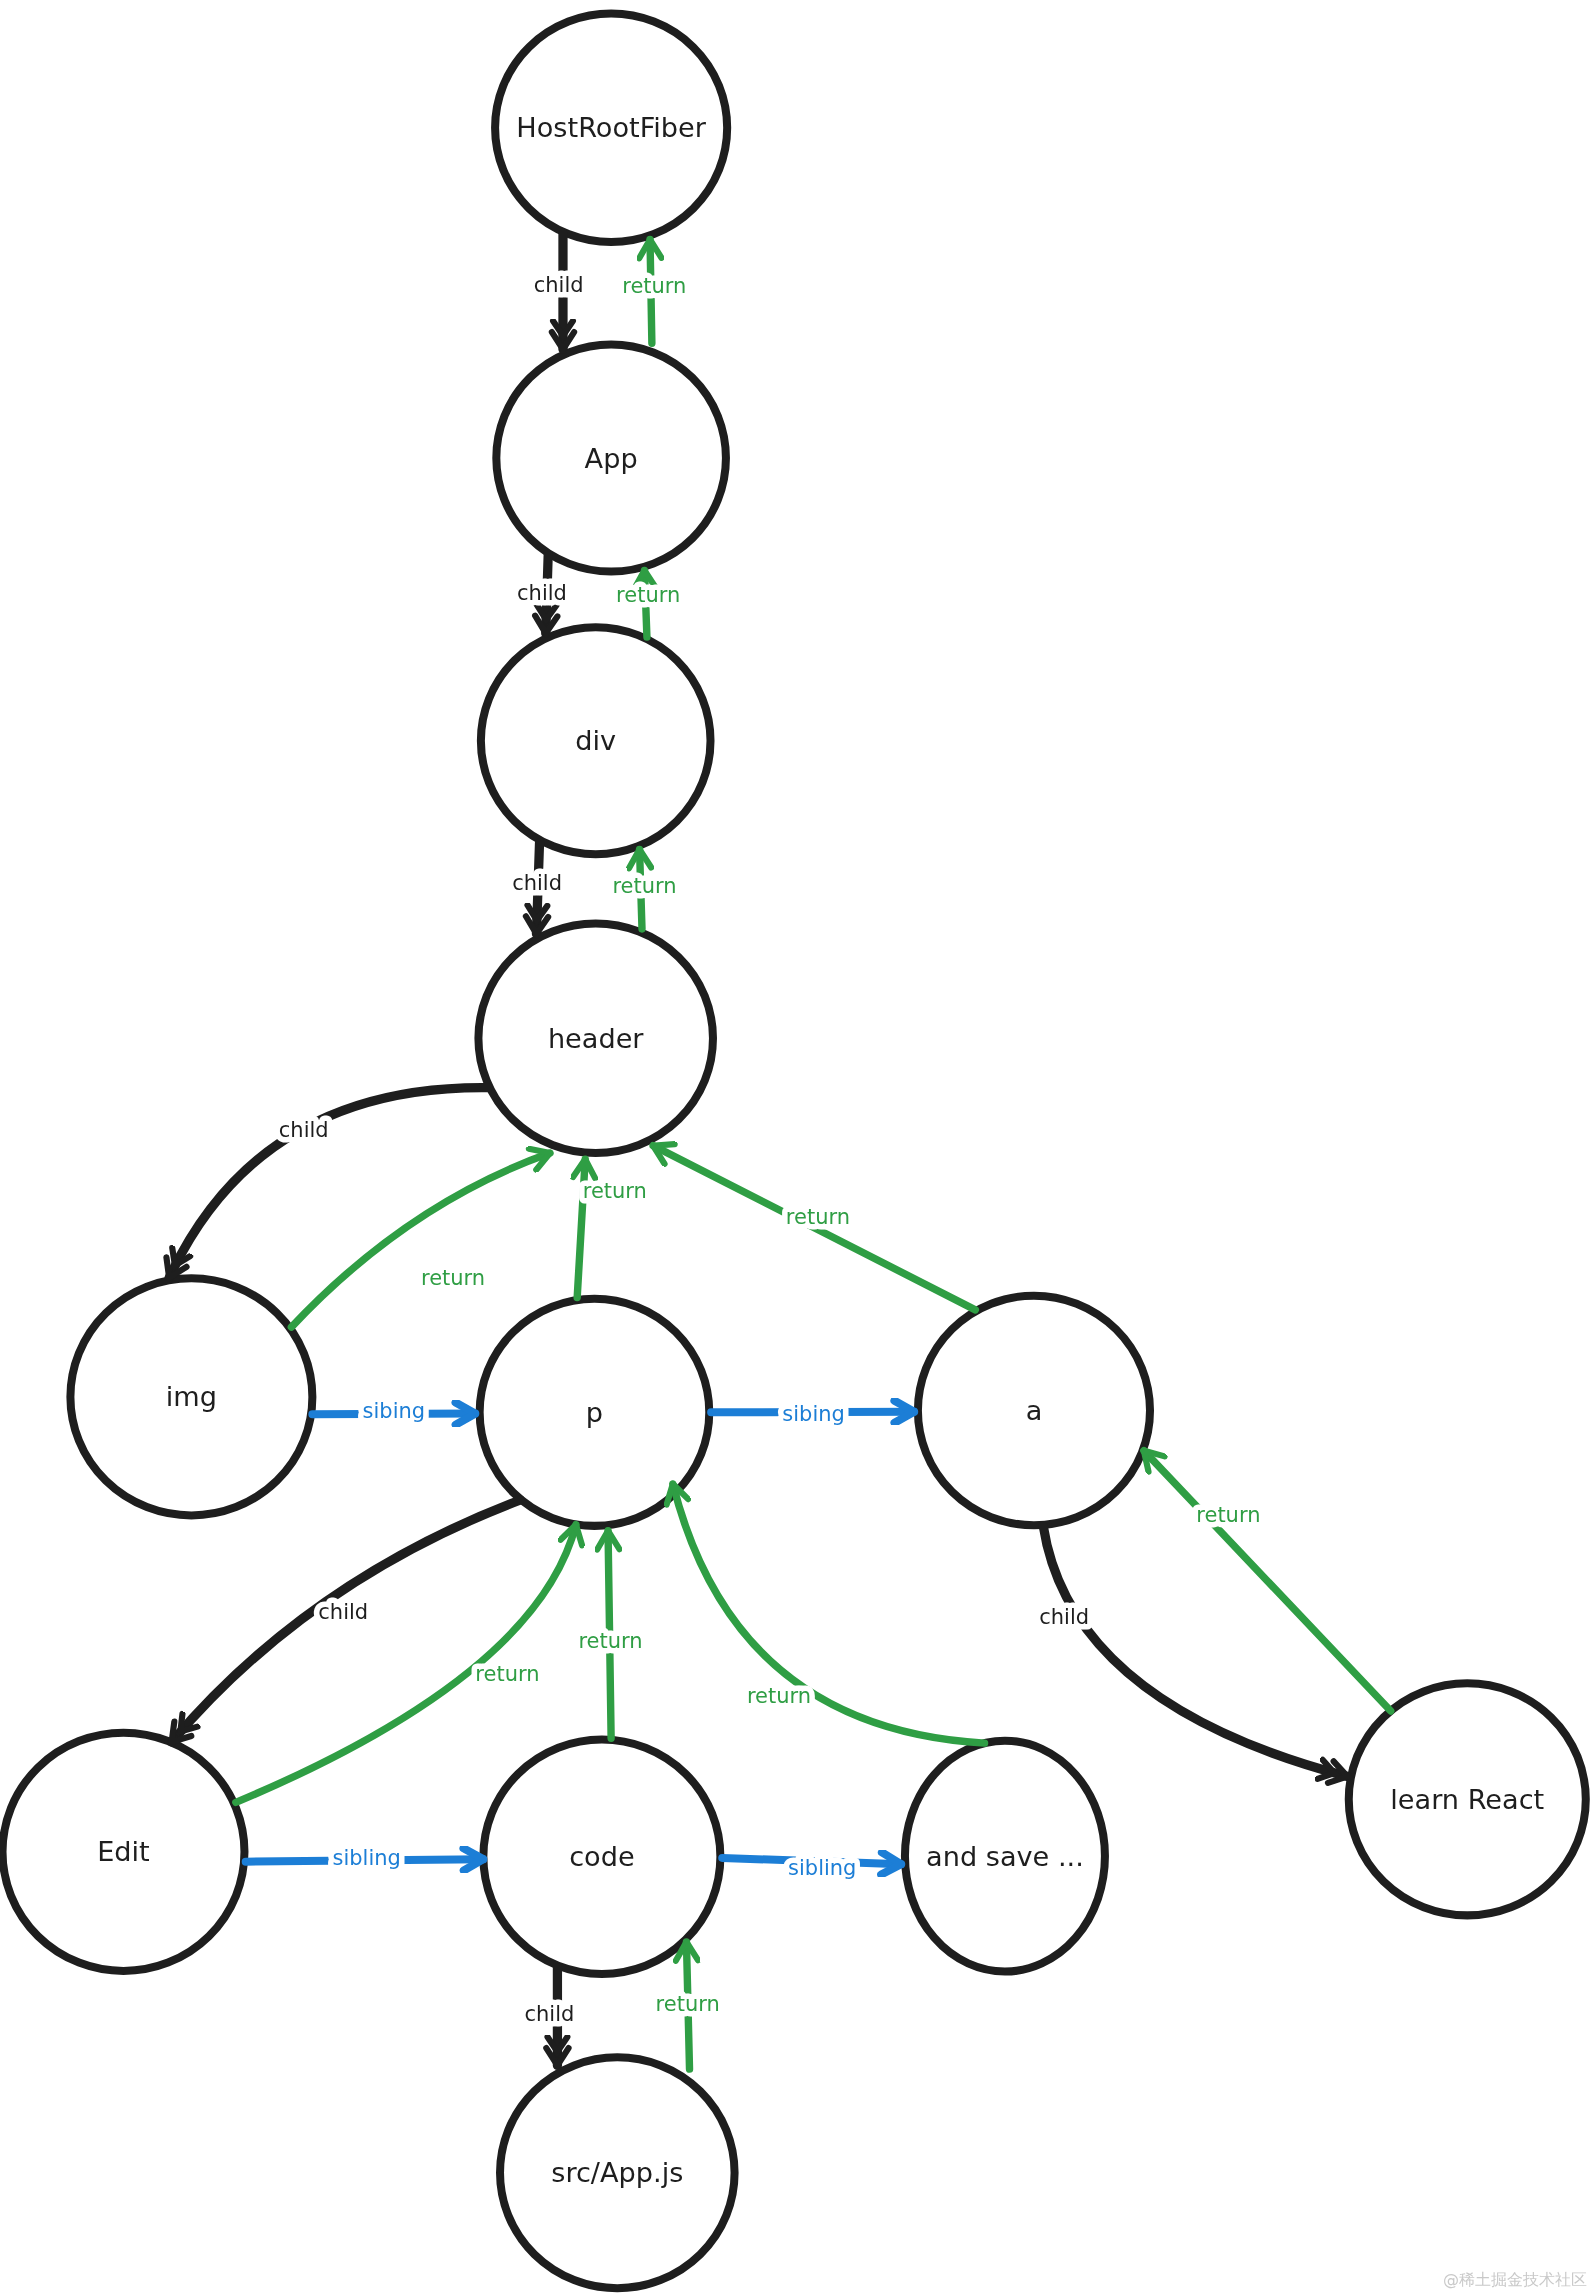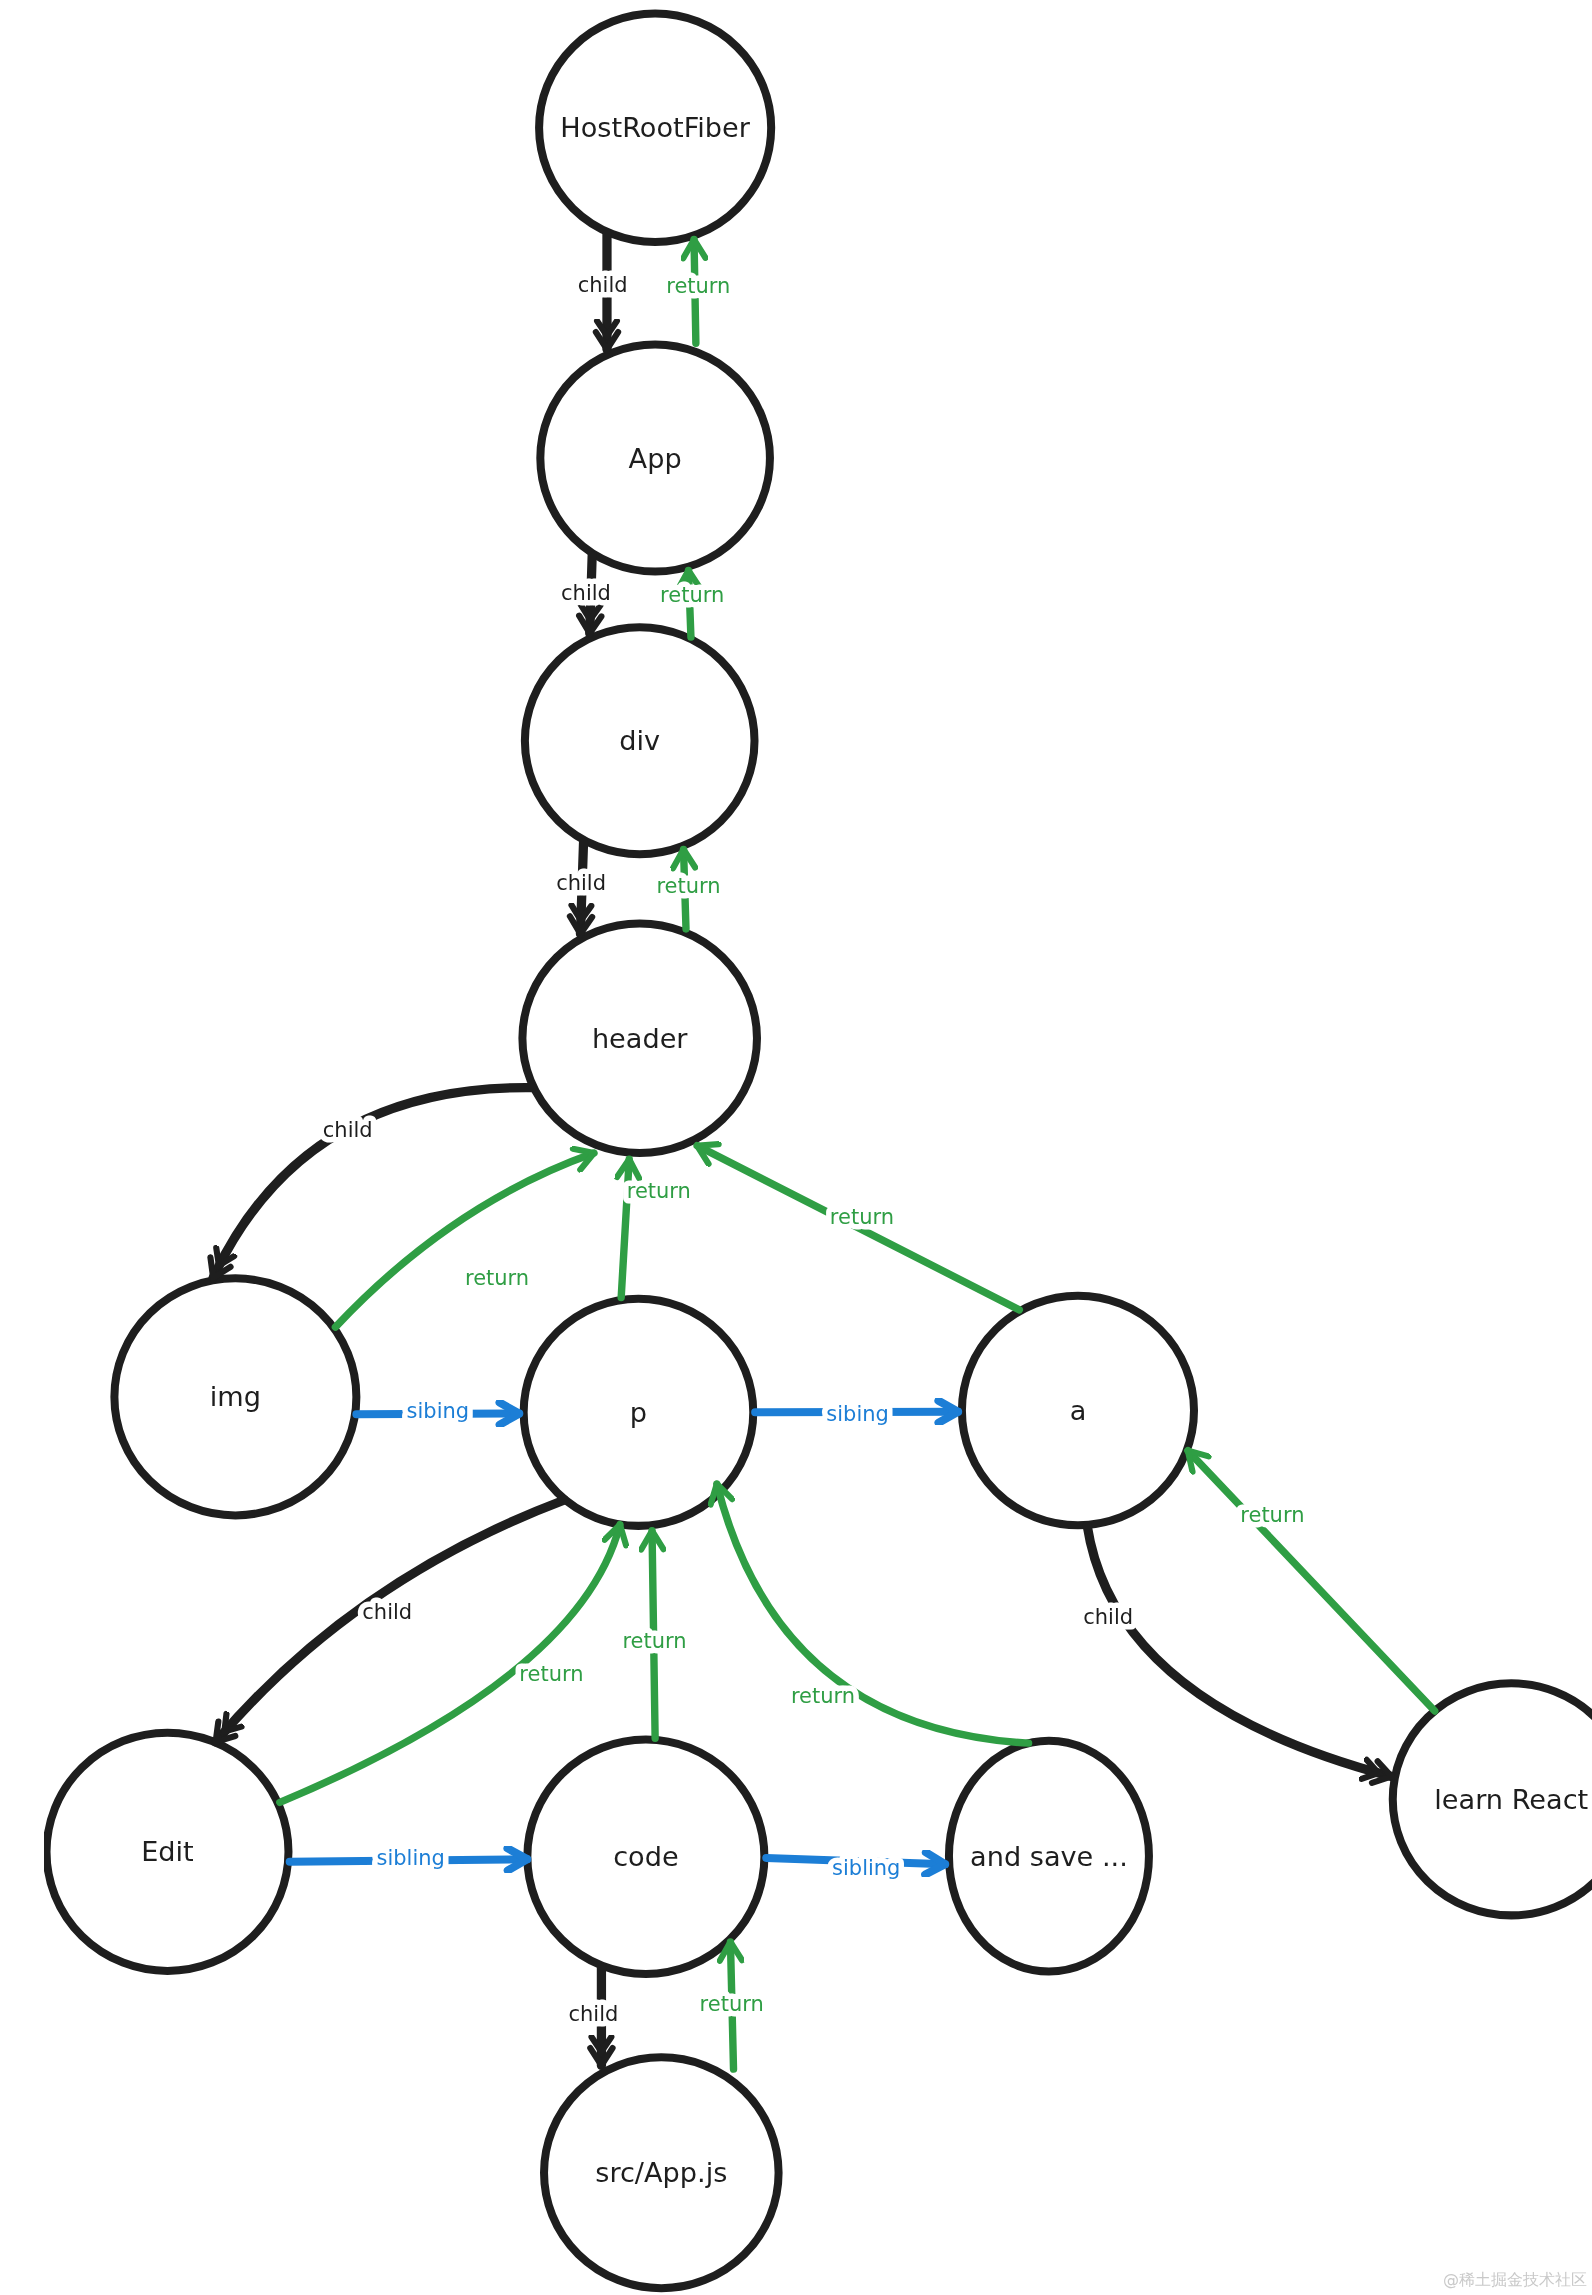--- a/index.html
+++ b/index.html
@@ -4,21 +4,21 @@
 <style>
   html, body {
     margin: 0; padding: 0;
     background: #ffffff;
   }
   body {
     width: 1592px; height: 2295px;
     position: relative;
     font-family: "DejaVu Sans", sans-serif;
   }
-  .canvas-wrap { position: absolute; inset: 0; padding-left: 44px; }
+  .canvas-wrap { position: absolute; inset: 0; }
   svg { display: block; }
   .node-circle {
     fill: #ffffff;
     stroke: #1e1e1e;
     stroke-width: 13;
   }
   .node-label {
     fill: #1e1e1e;
     font-size: 44px;
     font-family: "DejaVu Sans", sans-serif;

